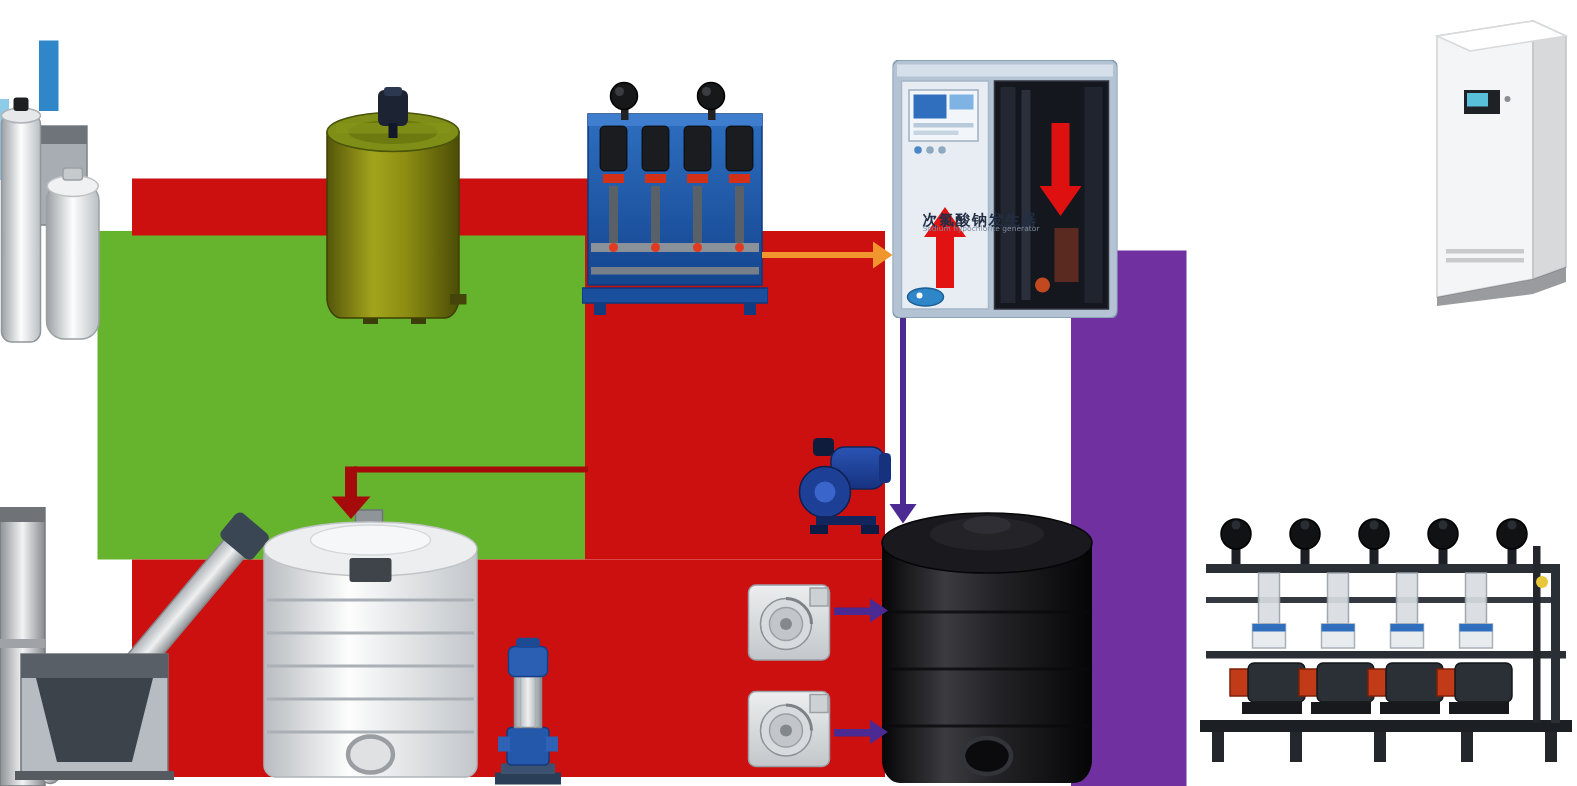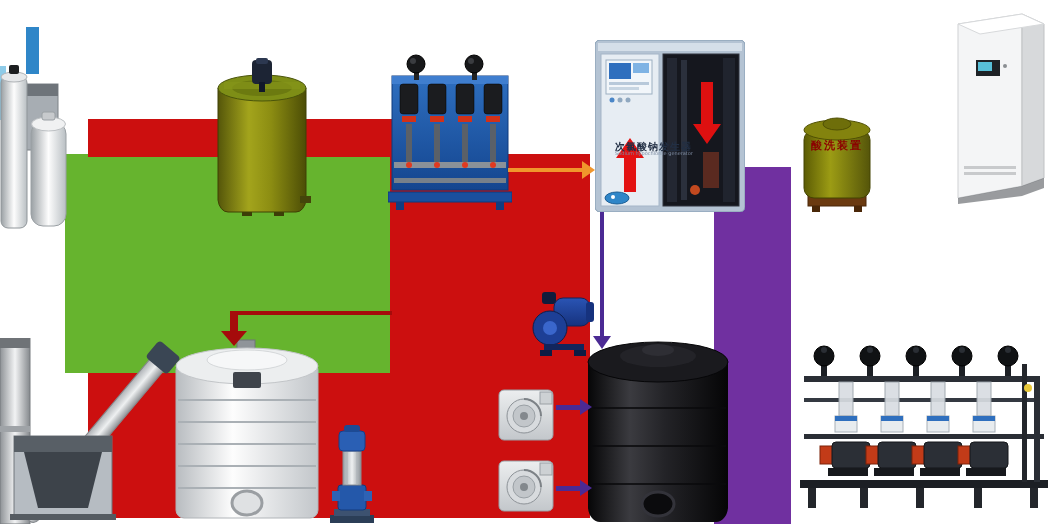--- a/index.html
+++ b/index.html
@@ -182,38 +182,20 @@
       <rect x="128" y="18" width="12" height="144" fill="#20242e"></rect>
       <rect x="86" y="20" width="6" height="140" fill="#2b303c"></rect>
       <rect x="108" y="112" width="16" height="36" fill="#5a2a20"></rect>
       <circle cx="100" cy="150" r="5" fill="#c2491f"></circle>
       <polygon points="106,42 118,42 118,84 126,84 112,104 98,84 106,84" fill="#de1010"></polygon>
     </svg>
     <div class="gen-label">次氯酸钠发生器</div>
     <div class="gen-sub">Sodium hypochlorite generator</div>
   </div>
 
-  <div class="equip e-acidtank">
-    <svg viewBox="0 0 74 102" width="74" height="102">
-      <defs>
-        <linearGradient id="at" x1="0" y1="0" x2="1" y2="0">
-          <stop offset="0" stop-color="#5c5c04"></stop>
-            <stop offset="0.4" stop-color="#9c9c14"></stop>
-            <stop offset="1" stop-color="#55550a"></stop>
-        </linearGradient>
-      </defs>
-      <rect x="8" y="84" width="58" height="12" fill="#6b3a10" stroke="#4a2708"></rect>
-      <rect x="12" y="96" width="8" height="6" fill="#4a2708"></rect>
-      <rect x="54" y="96" width="8" height="6" fill="#4a2708"></rect>
-      <rect x="4" y="20" width="66" height="68" rx="10" fill="url(#at)" stroke="#454502"></rect>
-      <ellipse cx="37" cy="20" rx="33" ry="10" fill="#83830e" stroke="#505004"></ellipse>
-      <ellipse cx="37" cy="14" rx="14" ry="6" fill="#6e6e0a" stroke="#505004"></ellipse>
-    </svg>
-    <div class="acid-label">酸洗装置</div>
-  </div>
 
   <div class="equip e-cabinet">
     <svg viewBox="0 0 97 196" width="97" height="196">
       <polygon points="6,16 70,6 70,178 6,190" fill="#f4f5f6" stroke="#cfd1d3"></polygon>
       <polygon points="70,6 92,16 92,170 70,178" fill="#d7d9db" stroke="#bfc1c3"></polygon>
       <polygon points="6,16 70,6 92,16 28,26" fill="#ffffff" stroke="#d7d9db"></polygon>
       <rect x="24" y="52" width="24" height="16" fill="#1e2226"></rect>
       <rect x="26" y="54" width="14" height="9" fill="#58c0d8"></rect>
       <circle cx="53" cy="58" r="2" fill="#8a8e92"></circle>
       <rect x="12" y="158" width="52" height="3" fill="#c8cacc"></rect>

